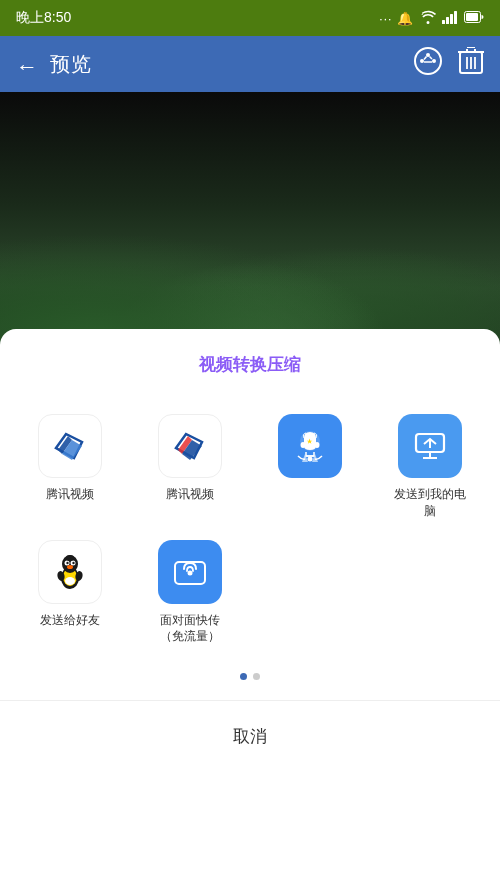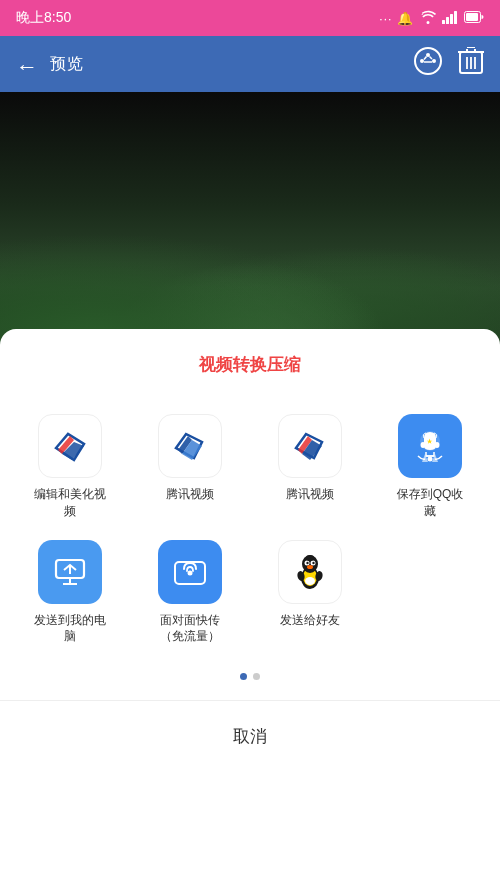--- a/index.html
+++ b/index.html
@@ -7,21 +7,21 @@
       width: 500px;
       height: 889px;
       overflow: hidden;
       font-family: 'PingFang SC', 'Microsoft YaHei', sans-serif;
       background: #f0f0f0;
       position: relative;
     }
 
     
     .status-bar {
-      background: #ec4899;
+      background: #4d7c0f;
       height: 36px;
       display: flex;
       align-items: center;
       justify-content: space-between;
       padding: 0 16px;
       color: white;
       font-size: 14px;
     }
     .status-left {
       font-weight: 500;
@@ -42,21 +42,21 @@
       padding: 0 16px;
       color: white;
     }
     .back-arrow {
       font-size: 22px;
       margin-right: 12px;
       cursor: pointer;
     }
     .top-title {
       flex: 1;
-      font-size: 16px;
+      font-size: 20px;
       font-weight: 500;
       letter-spacing: 1px;
     }
     .top-actions {
       display: flex;
       gap: 16px;
       align-items: center;
     }
     .top-icon {
       font-size: 22px;
@@ -131,21 +131,21 @@
       right: 0;
       background: white;
       border-radius: 16px 16px 0 0;
       padding: 24px 0 0 0;
       height: 560px;
     }
     .sheet-title {
       text-align: center;
       font-size: 17px;
       font-weight: 600;
-      color: #ef4444;
+      color: #8b5cf6;
       margin-bottom: 28px;
     }
 
     .apps-grid {
       display: grid;
       grid-template-columns: repeat(4, 1fr);
       gap: 0;
       padding: 0 10px;
     }
     .app-item {
@@ -302,31 +302,20 @@
     </div>
   </div>
   <div class="hd-badge">高清</div>
 </div>
 
 <div class="bottom-sheet">
   <div class="sheet-title">视频转换压缩</div>
 
   <div class="apps-grid">
 
-    <div class="app-item">
-      <div class="app-icon icon-edit">
-        <svg width="44" height="44" viewBox="0 0 44 44">
-          <rect width="44" height="44" rx="12" fill="white"></rect>
-          <polygon points="8,24 20,10 36,20 26,36" fill="none" stroke="#1a4fa0" stroke-width="2.5"></polygon>
-          <polygon points="10,26 22,12 26,16 14,30" fill="#e63030" opacity="0.85"></polygon>
-          <polygon points="14,30 26,18 36,22 24,36" fill="#1a4fa0" opacity="0.85"></polygon>
-        </svg>
-      </div>
-      <span class="app-label">编辑和美化视<br>频</span>
-    </div>
 
     <div class="app-item">
       <div class="app-icon icon-cut">
         <svg width="44" height="44" viewBox="0 0 44 44">
           <rect width="44" height="44" rx="12" fill="white"></rect>
           <polygon points="8,24 18,10 34,18 26,34" fill="none" stroke="#1a4fa0" stroke-width="2.5"></polygon>
           <polygon points="10,26 20,12 24,16 14,30" fill="#1a4fa0" opacity="0.9"></polygon>
           <polygon points="14,30 24,16 34,22 24,36" fill="#3d7fd4" opacity="0.85"></polygon>
         </svg>
       </div>
@@ -359,48 +348,33 @@
           <path d="M14 12 Q12 8 16 7" stroke="white" stroke-width="1" fill="none"></path>
           <path d="M26 12 Q28 8 24 7" stroke="white" stroke-width="1" fill="none"></path>
           <polygon points="12,36 18,36 15,28" fill="white" opacity="0.6"></polygon>
           <polygon points="28,36 22,36 25,28" fill="white" opacity="0.6"></polygon>
           <path d="M8 30 Q12 34 15 33" stroke="white" stroke-width="1.5" fill="none"></path>
           <path d="M32 30 Q28 34 25 33" stroke="white" stroke-width="1.5" fill="none"></path>
 
           <polygon points="20,10 21,13 24,13 21.5,14.5 22.5,17.5 20,15.5 17.5,17.5 18.5,14.5 16,13 19,13" fill="#ffd700" transform="scale(0.7) translate(8,8)"></polygon>
         </svg>
       </div>
-      <span class="app-label">保存到QQ收<br>藏</span>
     </div>
 
     <div class="app-item">
       <div class="app-icon" style="background:#4a9af0; border-radius:14px;">
         <svg width="40" height="40" viewBox="0 0 40 40" fill="none">
           <rect x="6" y="8" width="28" height="18" rx="3" stroke="white" stroke-width="2.2" fill="none"></rect>
           <line x1="20" y1="26" x2="20" y2="32" stroke="white" stroke-width="2"></line>
           <line x1="13" y1="32" x2="27" y2="32" stroke="white" stroke-width="2"></line>
           <path d="M14 18 L20 13 L26 18" stroke="white" stroke-width="2" fill="none"></path>
           <line x1="20" y1="13" x2="20" y2="22" stroke="white" stroke-width="2"></line>
         </svg>
       </div>
       <span class="app-label">发送到我的电<br>脑</span>
-    </div>
-
-    <div class="app-item">
-      <div class="app-icon" style="background:#3d8cf0; border-radius:14px;">
-        <svg width="40" height="40" viewBox="0 0 40 40" fill="none">
-          <rect x="5" y="10" width="30" height="22" rx="4" stroke="white" stroke-width="2" fill="none"></rect>
-
-          <path d="M20 28 Q12 22 12 18 Q12 12 20 12 Q28 12 28 18 Q28 22 20 28Z" fill="none"></path>
-          <circle cx="20" cy="21" r="2.5" fill="white"></circle>
-          <path d="M14 17 Q14 11 20 11 Q26 11 26 17" stroke="white" stroke-width="2" fill="none" stroke-linecap="round"></path>
-          <path d="M17 19 Q17 15 20 15 Q23 15 23 19" stroke="white" stroke-width="1.8" fill="none" stroke-linecap="round"></path>
-        </svg>
-      </div>
-      <span class="app-label">面对面快传<br>（免流量）</span>
     </div>
 
     <div class="app-item">
       <div class="app-icon icon-friend">
         <svg width="44" height="44" viewBox="0 0 44 44">
           <rect width="44" height="44" rx="12" fill="white"></rect>
 
           <ellipse cx="22" cy="28" rx="9" ry="11" fill="#1a1a1a"></ellipse>
           <ellipse cx="22" cy="27" rx="7" ry="9" fill="#ffd700"></ellipse>
           <ellipse cx="22" cy="14" rx="8" ry="9" fill="#1a1a1a"></ellipse>
@@ -411,20 +385,34 @@
           <ellipse cx="22" cy="17" rx="3" ry="2" fill="#ff6600"></ellipse>
           <ellipse cx="13" cy="26" rx="3.5" ry="5" fill="#1a1a1a" transform="rotate(-15 13 26)"></ellipse>
           <ellipse cx="31" cy="26" rx="3.5" ry="5" fill="#1a1a1a" transform="rotate(15 31 26)"></ellipse>
           <ellipse cx="22" cy="31" rx="5" ry="4" fill="white"></ellipse>
           <ellipse cx="22" cy="8" rx="4" ry="3" fill="#1a1a1a"></ellipse>
         </svg>
       </div>
       <span class="app-label">发送给好友</span>
     </div>
 
+    <div class="app-item">
+      <div class="app-icon" style="background:#3d8cf0; border-radius:14px;">
+        <svg width="40" height="40" viewBox="0 0 40 40" fill="none">
+          <rect x="5" y="10" width="30" height="22" rx="4" stroke="white" stroke-width="2" fill="none"></rect>
+
+          <path d="M20 28 Q12 22 12 18 Q12 12 20 12 Q28 12 28 18 Q28 22 20 28Z" fill="none"></path>
+          <circle cx="20" cy="21" r="2.5" fill="white"></circle>
+          <path d="M14 17 Q14 11 20 11 Q26 11 26 17" stroke="white" stroke-width="2" fill="none" stroke-linecap="round"></path>
+          <path d="M17 19 Q17 15 20 15 Q23 15 23 19" stroke="white" stroke-width="1.8" fill="none" stroke-linecap="round"></path>
+        </svg>
+      </div>
+      <span class="app-label">面对面快传<br>（免流量）</span>
+    </div>
+
   </div>
 
   <div class="pagination-dots">
     <div class="dot dot-active"></div>
     <div class="dot dot-inactive"></div>
   </div>
 
   <div class="cancel-area">
     <button class="cancel-btn">取消</button>
   </div>

